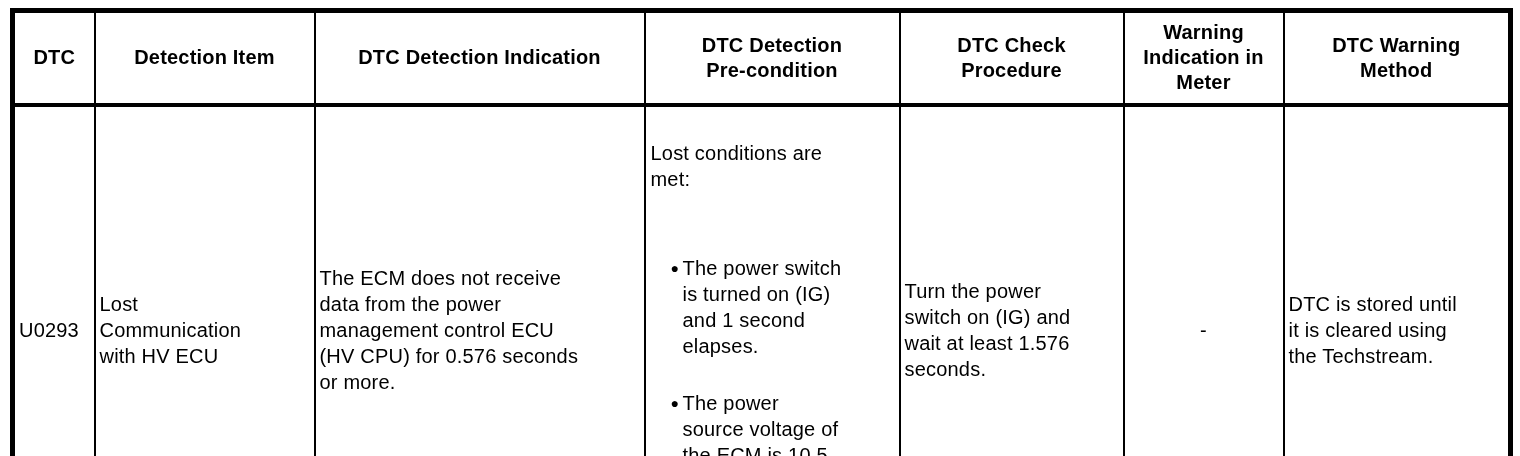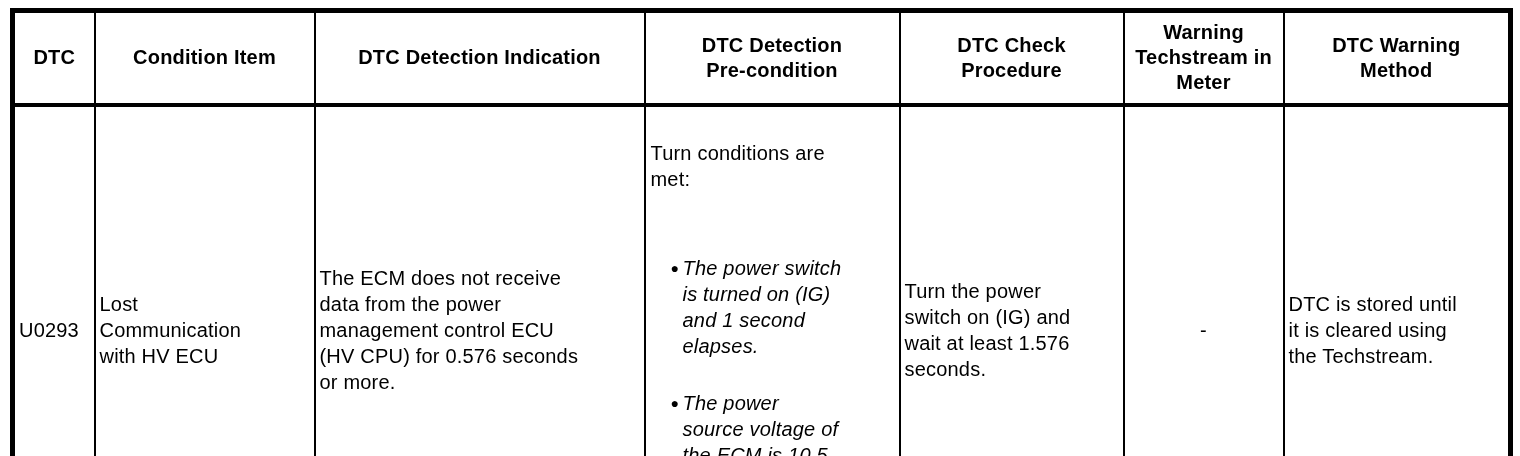--- a/index.html
+++ b/index.html
@@ -49,65 +49,65 @@
   }
   .bullet-list { margin-top: 11px; }
   .bullet-item { display: flex; margin-bottom: 5px; }
   .bullet {
     flex: none;
     width: 32px;
     padding-left: 20px;
     font-size: 14px;
     line-height: 26px;
   }
-  .bullet-text { flex: 1; white-space: pre-line; font-style: italic; }
+  .bullet-text { flex: 1; white-space: pre-line; }
   td.cell-warning { text-align: center; }
 </style>
 </head>
 <body>
 
 <table class="dtc-table">
   <colgroup>
     <col style="width:82px">
     <col style="width:220px">
     <col style="width:330px">
     <col style="width:255px">
     <col style="width:224px">
     <col style="width:160px">
     <col style="width:227px">
   </colgroup>
   <thead>
     <tr>
       <th>DTC</th>
-      <th>Condition Item</th>
+      <th>Detection Item</th>
       <th>DTC Detection Indication</th>
       <th>DTC Detection
 Pre-condition</th>
       <th>DTC Check
 Procedure</th>
       <th>Warning
-Techstream in
+Indication in
 Meter</th>
       <th>DTC Warning
 Method</th>
     </tr>
   </thead>
   <tbody>
     <tr>
       <td class="cell-dtc">U0293</td>
       <td>Lost
 Communication
 with HV ECU</td>
       <td>The ECM does not receive
 data from the power
 management control ECU
 (HV CPU) for 0.576 seconds
 or more.</td>
       <td class="cell-precondition">
-        <div>Turn conditions are
+        <div>Lost conditions are
 met:</div>
         <div class="bullet-list">
           <div class="bullet-item">
             <span class="bullet">●</span>
             <span class="bullet-text">The power switch
 is turned on (IG)
 and 1 second
 elapses.</span>
           </div>
           <div class="bullet-item">

